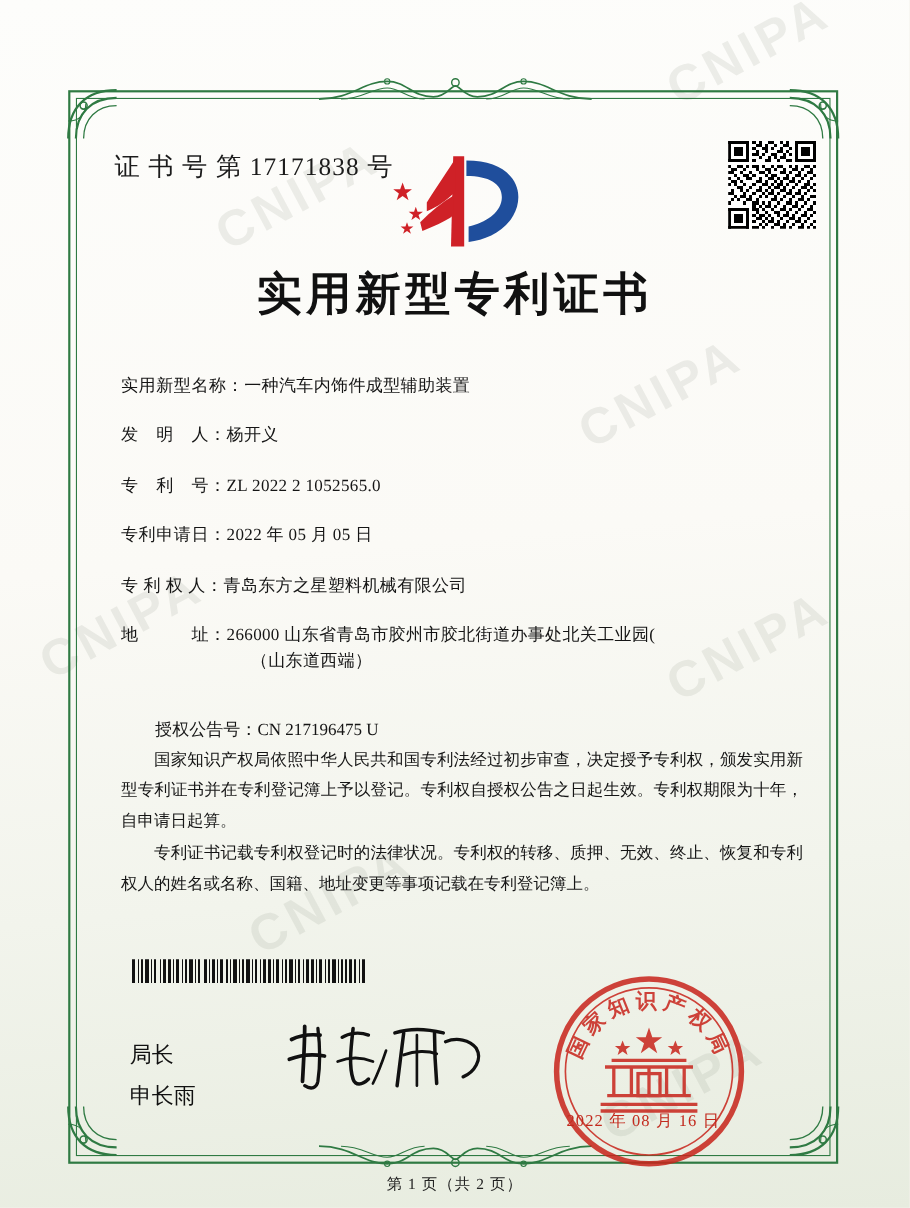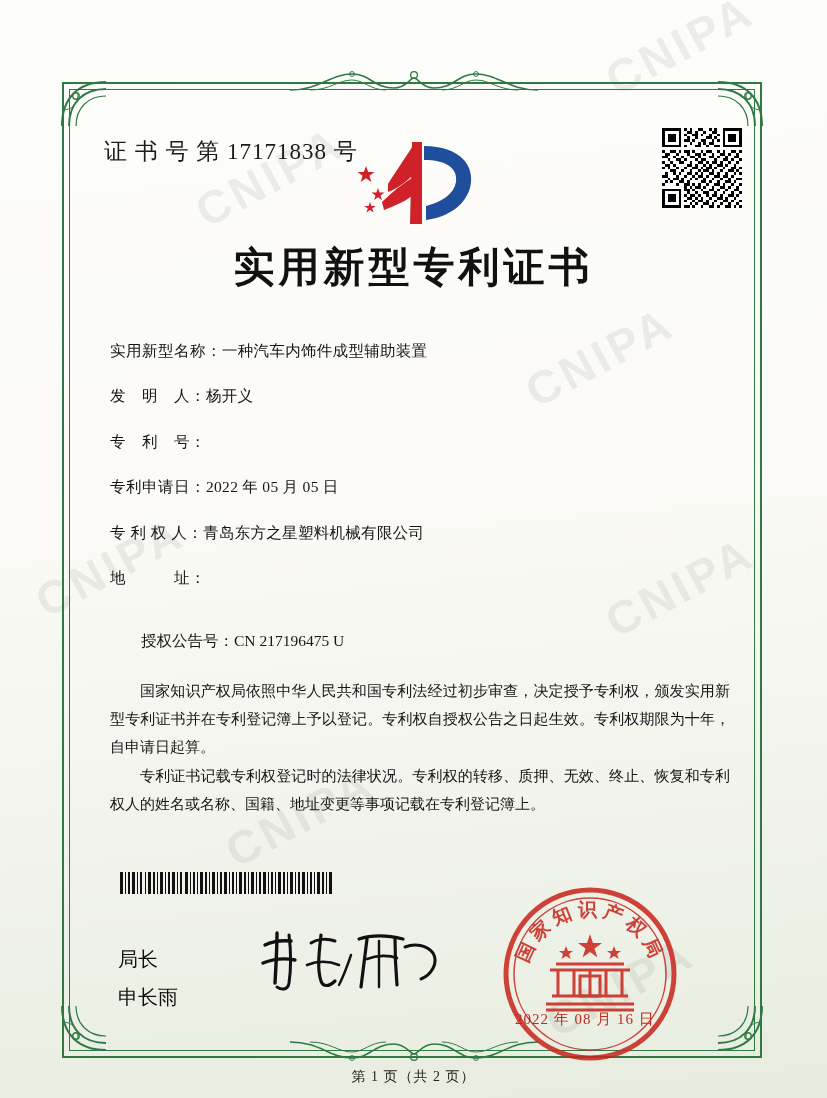--- a/index.html
+++ b/index.html
@@ -580,31 +580,36 @@
     <div class="field-row">
       <span class="f-label">实用新型名称：</span>
       <span class="f-value">一种汽车内饰件成型辅助装置</span>
     </div>
     <div class="field-row">
       <span class="f-label">发　明　人：</span>
       <span class="f-value">杨开义</span>
     </div>
     <div class="field-row">
       <span class="f-label">专　利　号：</span>
+      <span class="f-value">ZL 2022 2 1052565.0</span>
     </div>
     <div class="field-row">
       <span class="f-label">专利申请日：</span>
       <span class="f-value">2022 年 05 月 05 日</span>
     </div>
     <div class="field-row">
       <span class="f-label">专 利 权 人：</span>
       <span class="f-value">青岛东方之星塑料机械有限公司</span>
     </div>
     <div class="field-row">
       <span class="f-label">地　　　址：</span>
+      <span class="f-value">
+        <span>266000  山东省青岛市胶州市胶北街道办事处北关工业园(</span>
+        <span class="sub">（山东道西端）</span>
+      </span>
     </div>
     <div class="dual">
       <span class="right">
         <span>授权公告号：</span><span>CN 217196475 U</span>
       </span>
     </div>
   </div>
 
   <div class="body-text">
     <p>国家知识产权局依照中华人民共和国专利法经过初步审查，决定授予专利权，颁发实用新型专利证书并在专利登记簿上予以登记。专利权自授权公告之日起生效。专利权期限为十年，自申请日起算。</p>

